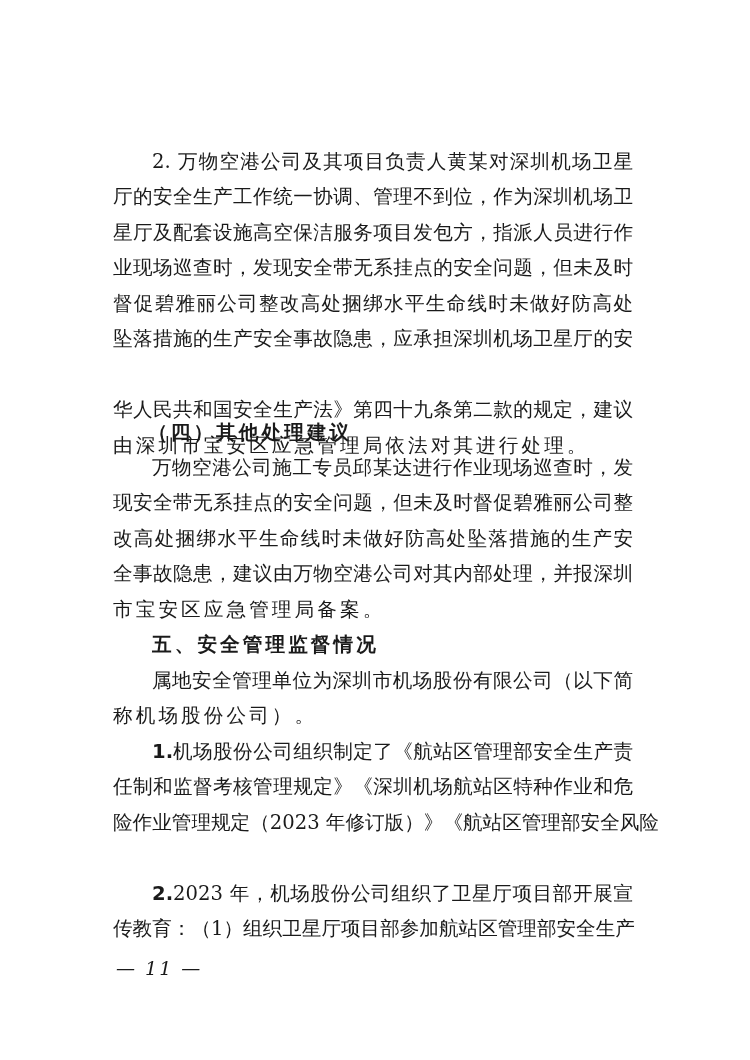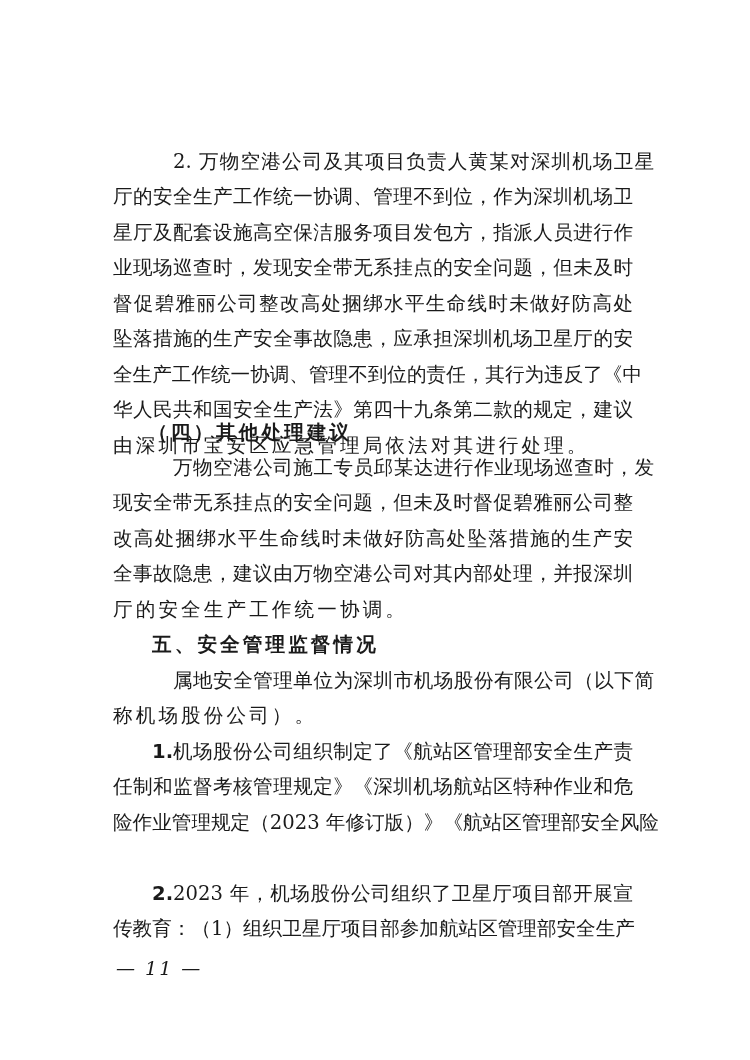--- a/index.html
+++ b/index.html
@@ -3,46 +3,45 @@
 <meta charset="utf-8">
 <style>
   html, body { margin:0; padding:0; background:#ffffff; }
   body { width:750px; height:1060px; position:relative; overflow:hidden;
          font-family:"DejaVu Serif", "Liberation Serif", serif; color:#1a1a1a; }
   .page { position:absolute; left:0; top:0; width:750px; height:1060px; background:#fff; }
   .line { position:absolute; left:113px; width:520px; font-size:19.6px; line-height:24px;
           white-space:nowrap; letter-spacing:3.1px; }
   .line.ind { left:152px; }
   .just { text-align:justify; text-align-last:justify; width:520px; letter-spacing:0; }
-  .just.ind { width:481px;margin-left:21px; }
+  .just.ind { width:481px; }
   .bold { font-weight:bold; font-family:"DejaVu Sans", "Liberation Sans", sans-serif; }
   .heading4 { font-weight:bold; }
   .pagenum { position:absolute; left:116px; top:956px; font-size:19px; line-height:24px; letter-spacing:2px;font-style:italic; }
 </style>
 </head>
 <body>
 
 <div class="page">
 
   <div class="line ind just ind" style="top:150px">2. 万物空港公司及其项目负责人黄某对深圳机场卫星</div>
   <div class="line just" style="top:185px">厅的安全生产工作统一协调、管理不到位，作为深圳机场卫</div>
   <div class="line just" style="top:221px">星厅及配套设施高空保洁服务项目发包方，指派人员进行作</div>
   <div class="line just" style="top:256px">业现场巡查时，发现安全带无系挂点的安全问题，但未及时</div>
   <div class="line just" style="top:292px">督促碧雅丽公司整改高处捆绑水平生命线时未做好防高处</div>
   <div class="line just" style="top:327px">坠落措施的生产安全事故隐患，应承担深圳机场卫星厅的安</div>
-  <div class="line just" style="top:363px">全生产工作统一协调、管理不到位的责任，其行为违反了《中</div>
   <div class="line just" style="top:398px">华人民共和国安全生产法》第四十九条第二款的规定，建议</div>
   <div class="line" style="top:434px">由深圳市宝安区应急管理局依法对其进行处理。</div>
 
   <div class="line ind heading4" style="top:420px; left:148px; top:421px;">（四）其他处理建议</div>
   <div class="line ind just ind" style="top:456px">万物空港公司施工专员邱某达进行作业现场巡查时，发</div>
   <div class="line just" style="top:491px">现安全带无系挂点的安全问题，但未及时督促碧雅丽公司整</div>
   <div class="line just" style="top:527px">改高处捆绑水平生命线时未做好防高处坠落措施的生产安</div>
   <div class="line just" style="top:562px">全事故隐患，建议由万物空港公司对其内部处理，并报深圳</div>
-  <div class="line" style="top:598px">厅的安全生产工作统一协调。</div>
+  <div class="line" style="top:598px">市宝安区应急管理局备案。</div>
 
   <div class="line ind bold" style="top:633px">五、安全管理监督情况</div>
   <div class="line ind just ind" style="top:669px">属地安全管理单位为深圳市机场股份有限公司（以下简</div>
   <div class="line" style="top:704px">称机场股份公司）。</div>
 
   <div class="line ind" style="top:740px; width:481px; display:flex;">
     <span class="bold" style="letter-spacing:0">1.</span>
     <span style="flex:1; text-align:justify; text-align-last:justify; letter-spacing:0;"> 机场股份公司组织制定了《航站区管理部安全生产责</span>
   </div>
   <div class="line just" style="top:775px">任制和监督考核管理规定》《深圳机场航站区特种作业和危</div>

